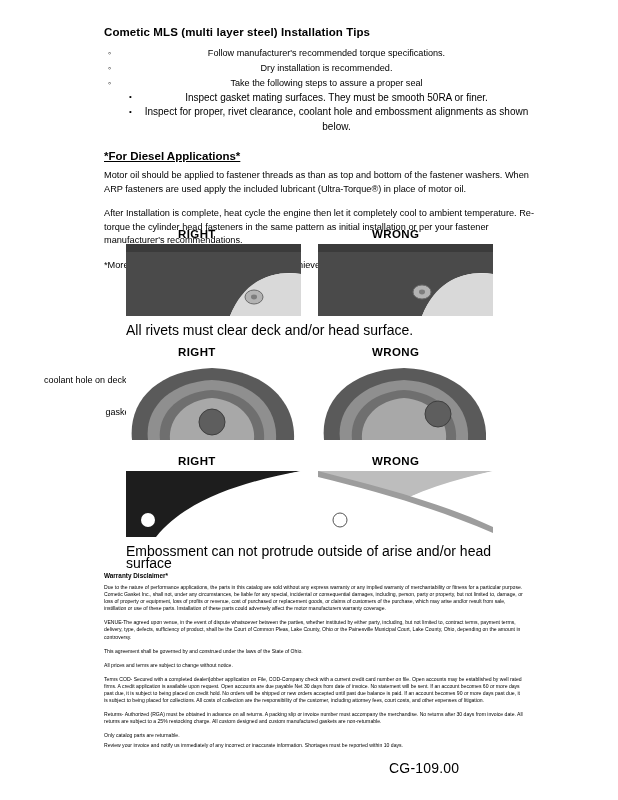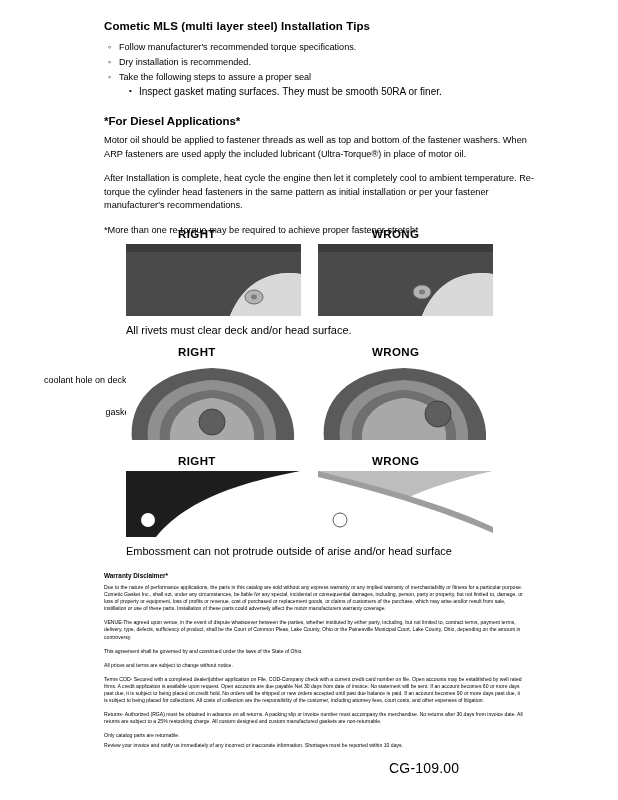--- a/index.html
+++ b/index.html
@@ -18,40 +18,41 @@
   .page {
     position: relative;
     width: 618px;
     height: 800px;
     padding: 0;
     box-sizing: border-box;
   }
   .content {
     position: absolute;
     left: 104px;
-    top: 20px;
+    top: 26px;
     width: 430px;
   }
   h1.title {
     font-size: 11.5px;
     font-weight: bold;
     margin: 0 0 8px 0;
     letter-spacing: 0.1px;
   }
   .bullets {
     margin: 0 0 0 4px;
     padding: 0;
     list-style: none;
   }
   .bullets > li {
     position: relative;
     padding-left: 11px;
     font-size: 9.1px;
     line-height: 14.5px;
     margin-bottom: 0.5px;
+    text-align: center;
   }
   .bullets > li::before {
     content: "\25E6";
     position: absolute;
     left: 0;
     top: -0.5px;
     font-size: 9px;
   }
   .subbullets {
     margin: 0 0 0 10px;
@@ -68,20 +69,21 @@
     content: "\2022";
     position: absolute;
     left: 0;
     top: -0.5px;
     font-size: 8px;
   }
   h2.subhead {
     font-size: 11.5px;
     font-weight: bold;
     margin: 16px 0 7px 0;
+    text-decoration: underline;
   }
   p.para {
     font-size: 9.2px;
     line-height: 13.6px;
     margin: 0 0 11px 0;
   }
   p.para.last {
     margin-bottom: 0;
   }
 
@@ -110,21 +112,21 @@
   .panes {
     display: flex;
     gap: 17px;
   }
   .pane {
     position: relative;
     overflow: hidden;
     border: 0;
   }
   .caption {
-    font-size: 11px;
+    font-size: 14px;
     margin: 4px 0 0 0;
     line-height: 12px;
   }
 
   .calloutbox {
     position: absolute;
     left: -100px;
     top: 28px;
     width: 160px;
     text-align: right;
@@ -174,26 +176,27 @@
   <div class="content">
     <h1 class="title">Cometic MLS (multi layer steel) Installation Tips</h1>
 
     <ul class="bullets">
       <li>Follow manufacturer's recommended torque specifications.</li>
       <li>Dry installation is recommended.</li>
       <li>
         <span>Take the following steps to assure a proper seal</span>
         <ul class="subbullets">
           <li>Inspect gasket mating surfaces.  They must be smooth 50RA or finer.</li>
+          <li>Inspect for proper, rivet clearance, coolant hole and embossment alignments as shown below.</li>
         </ul>
       </li>
     </ul>
 
     <h2 class="subhead">*For Diesel Applications*</h2>
-    <p class="para">Motor oil should be applied to fastener threads as well as top and bottom of the fastener washers. When ARP fasteners are used apply the included lubricant (Ultra-Torque®) in place of motor oil.</p>
+    <p class="para">Motor oil should be applied to fastener threads as than as top and bottom of the fastener washers. When ARP fasteners are used apply the included lubricant (Ultra-Torque®) in place of motor oil.</p>
     <p class="para">After Installation is complete, heat cycle the engine then let it completely cool to ambient temperature. Re-torque the cylinder head fasteners in the same pattern as initial installation or per your fastener manufacturer's recommendations.</p>
     <p class="para last">*More than one re-torque may be required to achieve proper fastener stretch*</p>
   </div>
 
   <div class="figures">
 
     <div class="figrow">
       <div class="labels">
         <span class="lbl" style="left:52px;">RIGHT</span>
         <span class="lbl" style="left:246px;">WRONG</span>

